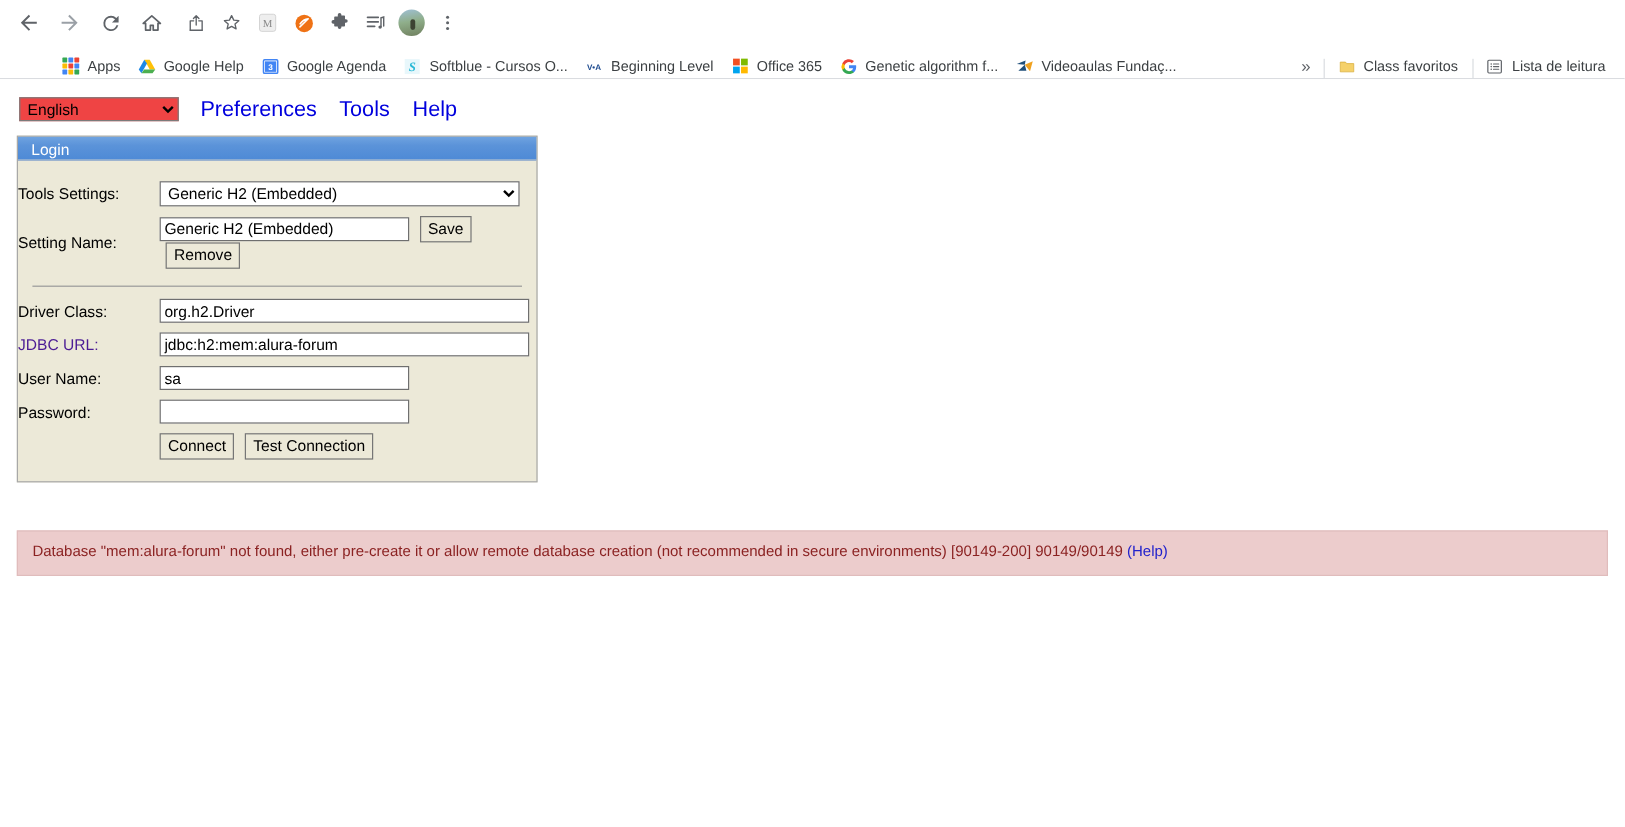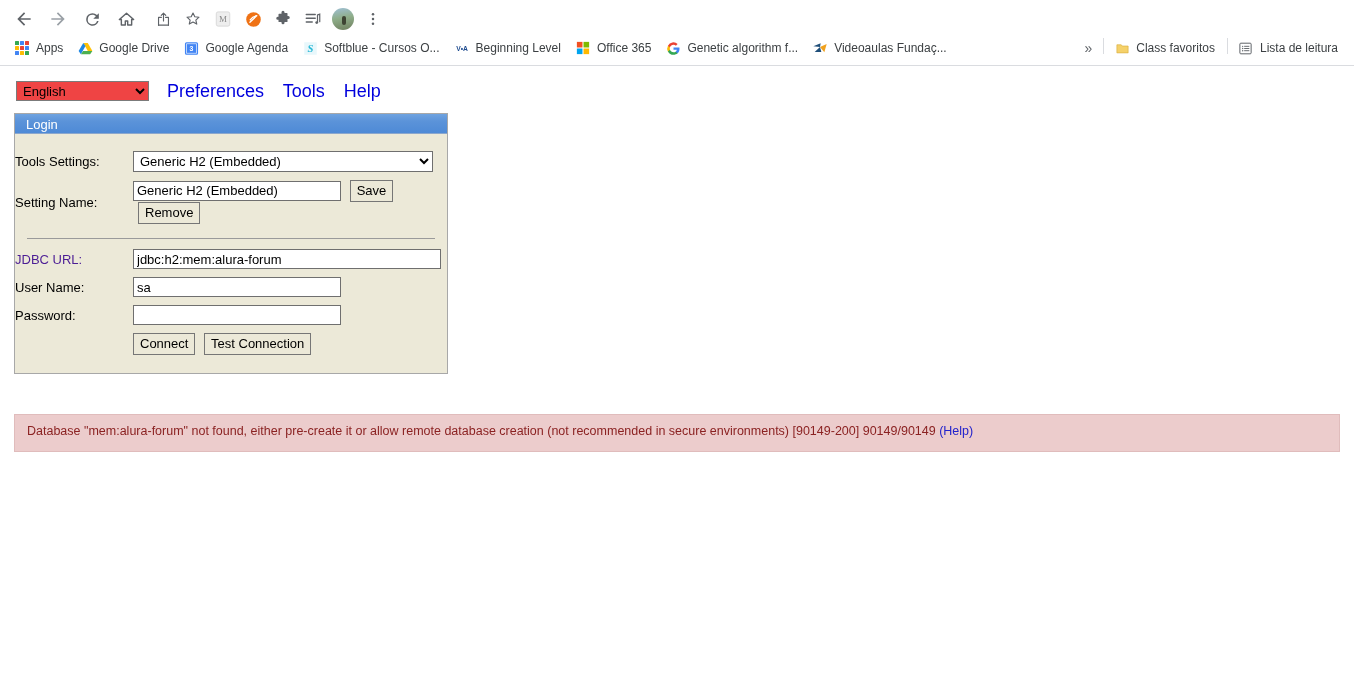--- a/index.html
+++ b/index.html
@@ -98,25 +98,26 @@
     height: 9px;
     background: #3d4332;
     border-radius: 2px;
     left: 10px;
     top: 8px;
   }
 
   
   .bookmarks-row {
     display: flex;
-    align-items: flex-start;
+    align-items: flex-end;
     height: 27px;
     padding: 0 8px 0 8px;
     font-size: 12px;
     color: #3c4043;
+    margin-left: 37px;
   }
   .bm {
     display: flex;
     align-items: center;
     padding: 2px 6px;
     margin-right: 2px;
     border-radius: 4px;
     white-space: nowrap;
     flex: none;
   }
@@ -396,21 +397,21 @@
     </div>
 
     <div class="bm">
       <span class="bm-ico">
         <svg width="15" height="15" viewBox="0 0 24 24">
             <path d="M8.4 3h7.2l7.4 13h-7.3L8.4 3z" fill="#ffc107"></path>
             <path d="M8.4 3 1 16l3.6 5 7.4-13L8.4 3z" fill="#1e88e5"></path>
             <path d="M4.6 21h14.8l3.6-5H8.2l-3.6 5z" fill="#4caf50"></path>
           </svg>
       </span>
-      <span class="bm-label">Google Drive</span>
+      <span class="bm-label">Google Help</span>
     </div>
 
     <div class="bm">
       <span class="bm-ico">
         <svg width="15" height="15" viewBox="0 0 24 24">
             <rect x="2.5" y="3" width="19" height="18" rx="1.5" fill="#ffffff" stroke="#4285f4" stroke-width="2"></rect>
             <rect x="4.5" y="5" width="15" height="14" fill="#4285f4"></rect>
             <text x="12" y="16.5" font-family="Liberation Sans, sans-serif" font-size="11" font-weight="bold" fill="#ffffff" text-anchor="middle">3</text>
           </svg>
       </span>
@@ -537,20 +538,26 @@
             <button class="btn btn-gap">Save</button>
             <button class="btn btn-gap">Remove</button>
           </td>
         </tr>
         <tr class="sep-row">
           <td colspan="2">
             <div class="separator"></div>
           </td>
         </tr>
         <tr>
+          <td class="lbl">Driver Class:</td>
+          <td>
+            <input class="txt w-long" type="text" value="org.h2.Driver" style="">
+          </td>
+        </tr>
+        <tr>
           <td class="lbl"><a href="#">JDBC URL:</a></td>
           <td>
             <input class="txt w-long" type="text" value="jdbc:h2:mem:alura-forum" style="">
           </td>
         </tr>
         <tr>
           <td class="lbl">User Name:</td>
           <td>
             <input class="txt w-med" type="text" value="sa" style="">
           </td>

